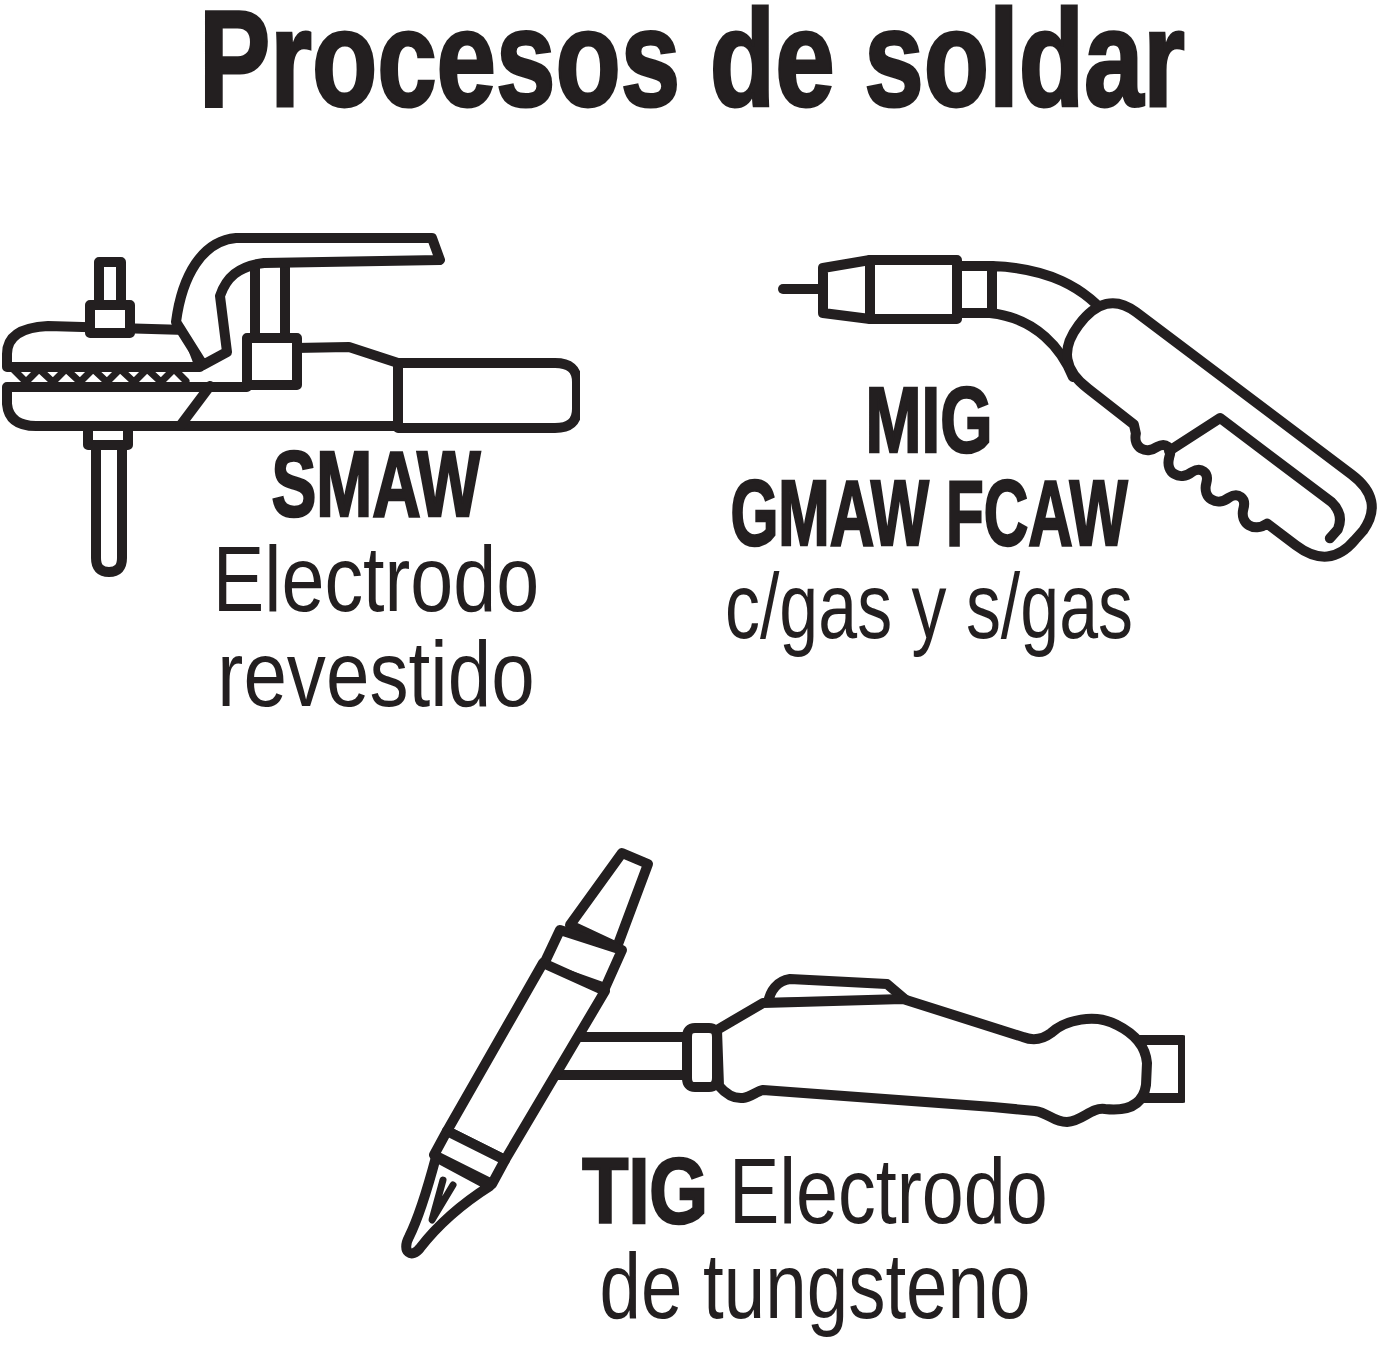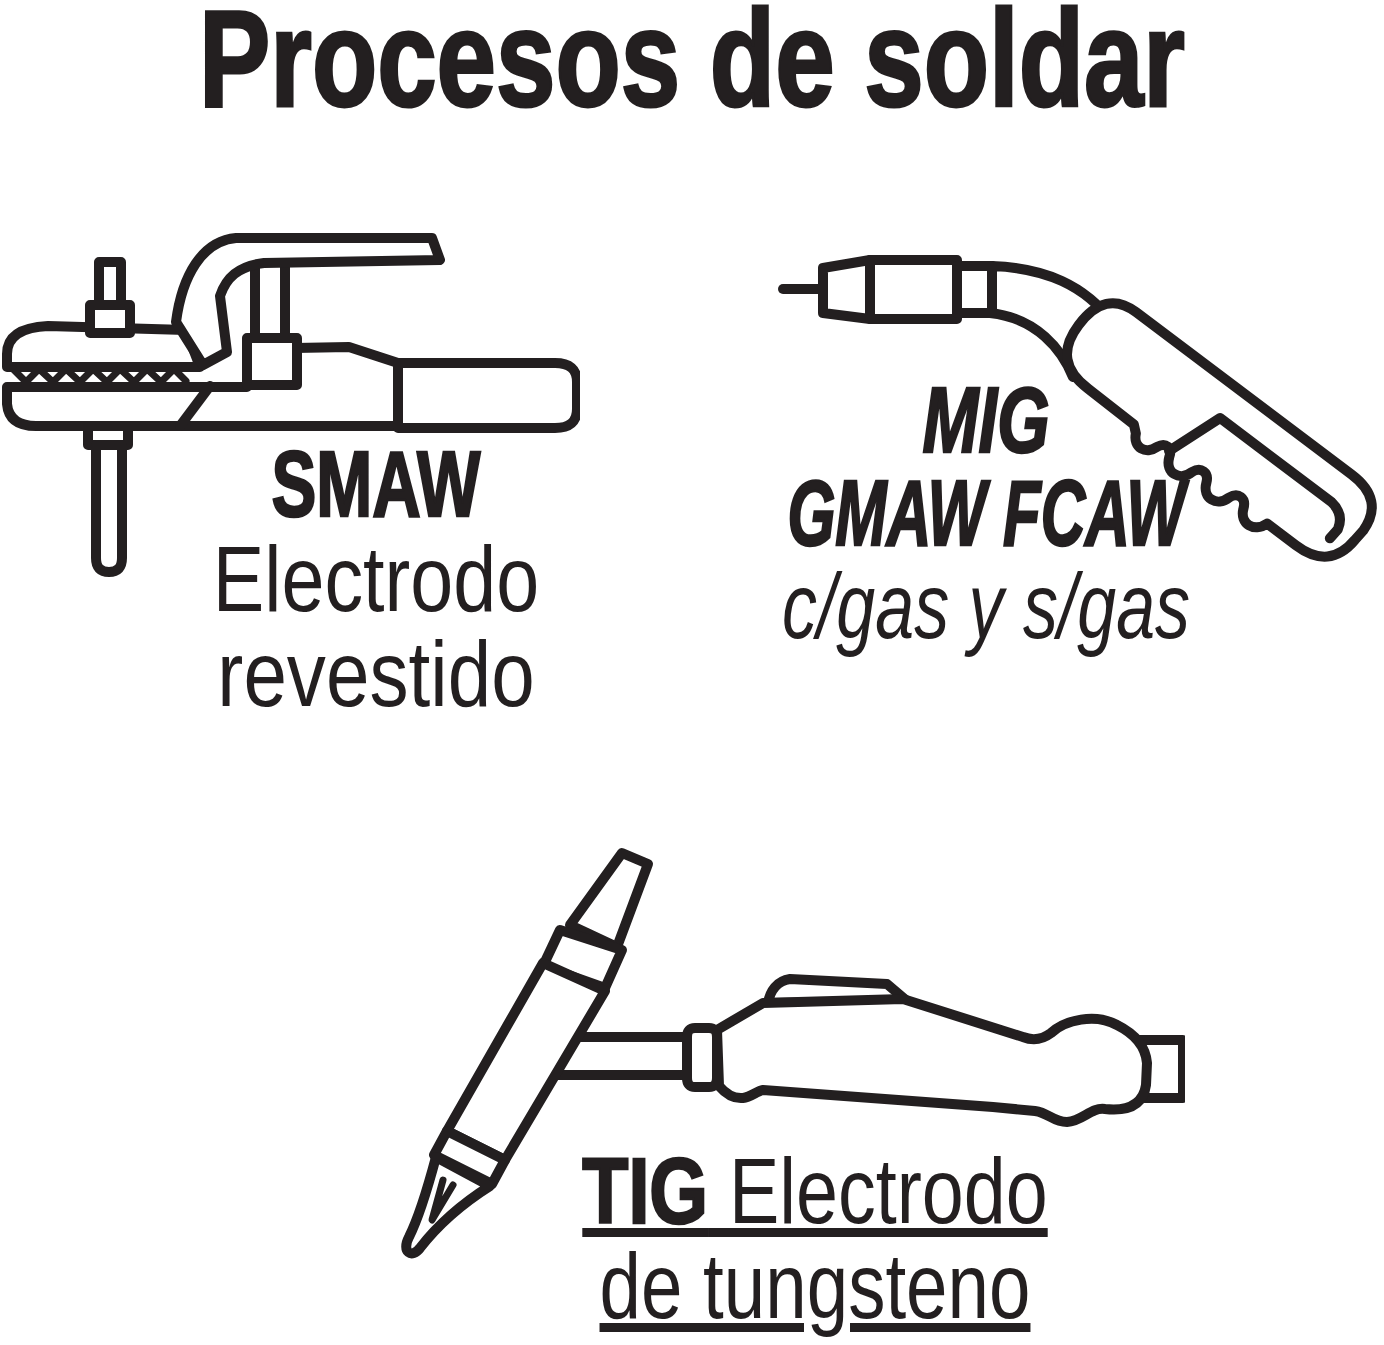--- a/index.html
+++ b/index.html
@@ -12,23 +12,23 @@
   
   .title { left: 0; top: -10px; width: 1384px; text-align: center;
            font-size: 137px; line-height: 137px; font-weight: 700; white-space: nowrap; }
   .title .line { -webkit-text-stroke: 3px var(--ink); }
 
   
   .label { width: 600px; text-align: center; white-space: nowrap; }
   .label .line { display: block; transform-origin: 50% 0; font-size: 92px; }
   .label-smaw { left: 76px;  top: 437px;  }
   .label-smaw .line { line-height: 95px; }
-  .label-mig  { left: 686px; top: 374px; font-style: italic;  }
+  .label-mig  { left: 629px; top: 374px;  }
   .label-mig .line { line-height: 93px; }
-  .label-tig  { left: 515px; top: 1144px; text-decoration: underline; }
+  .label-tig  { left: 515px; top: 1144px; }
   .label-tig .line { line-height: 95px; }
 
   .heavy { font-weight: 700; -webkit-text-stroke: 2.5px var(--ink); }
   .line { transform-origin: 50% 0; display: block; }
   .sx67 { transform: scaleX(0.67); }
   .sx73 { transform: scaleX(0.73); }
   .sx76 { transform: scaleX(0.76); }
   .sx78 { transform: scaleX(0.78); }
   .sx81 { transform: scaleX(0.81); }
   .sx82 { transform: scaleX(0.82); }

